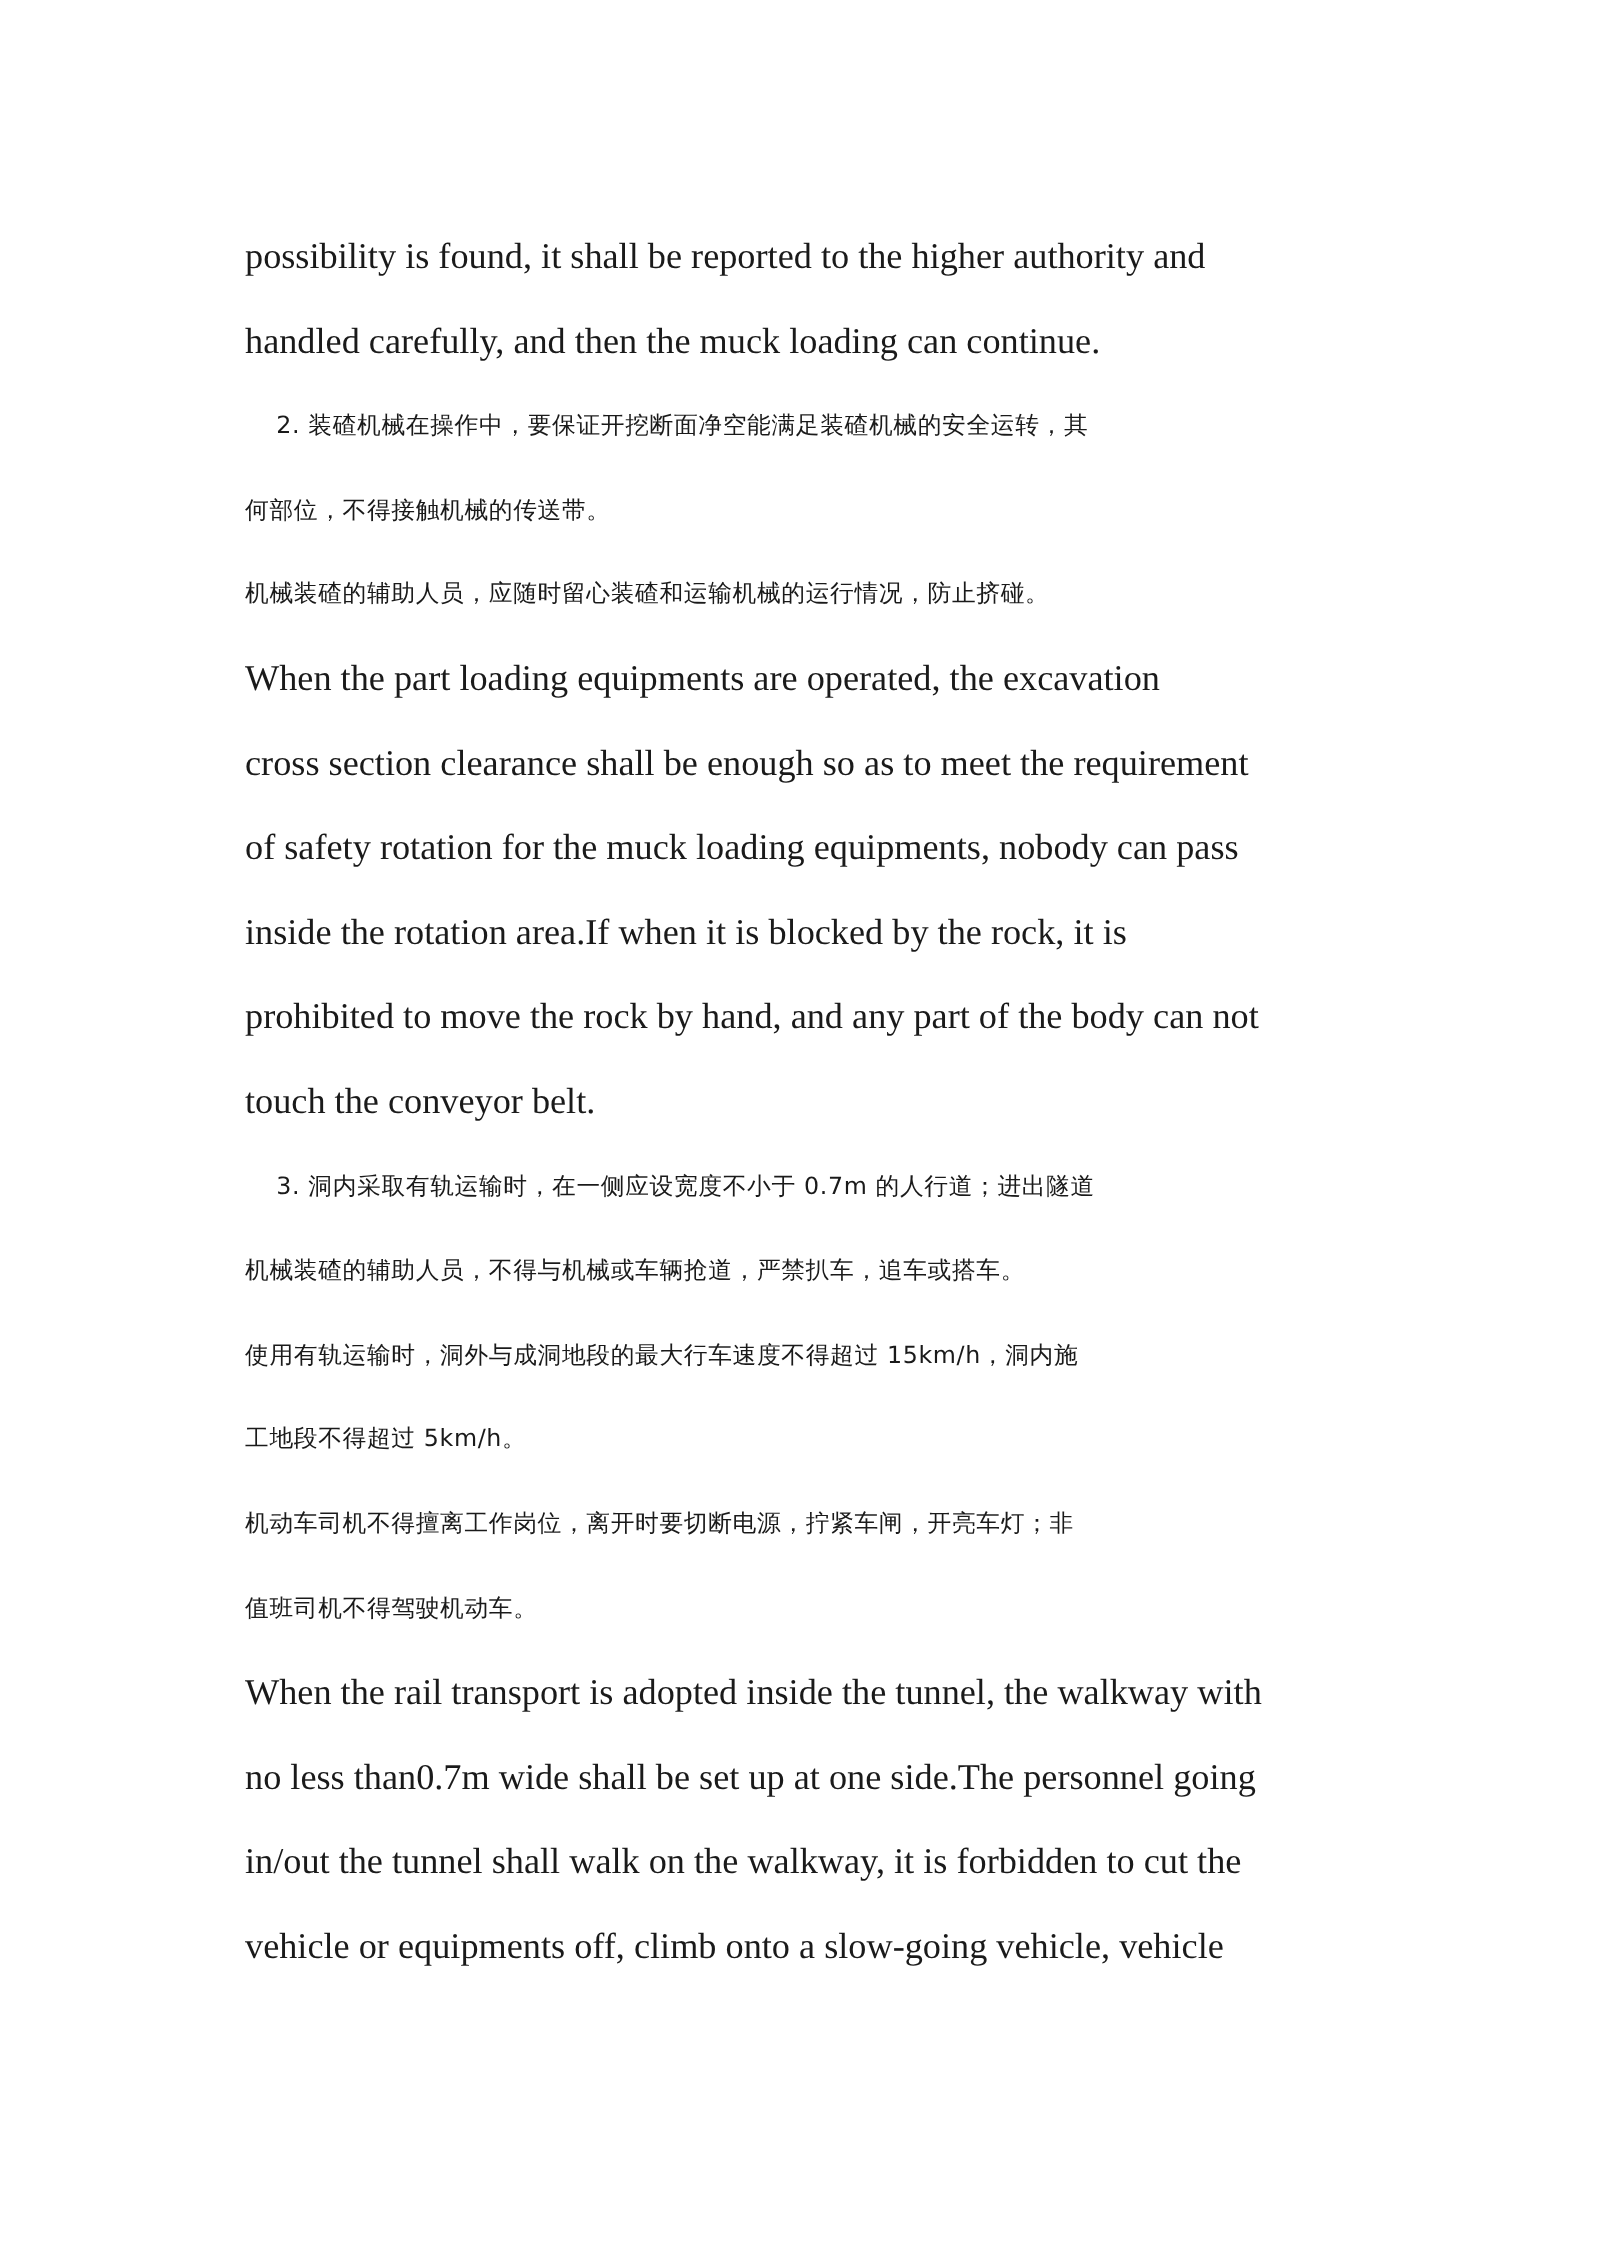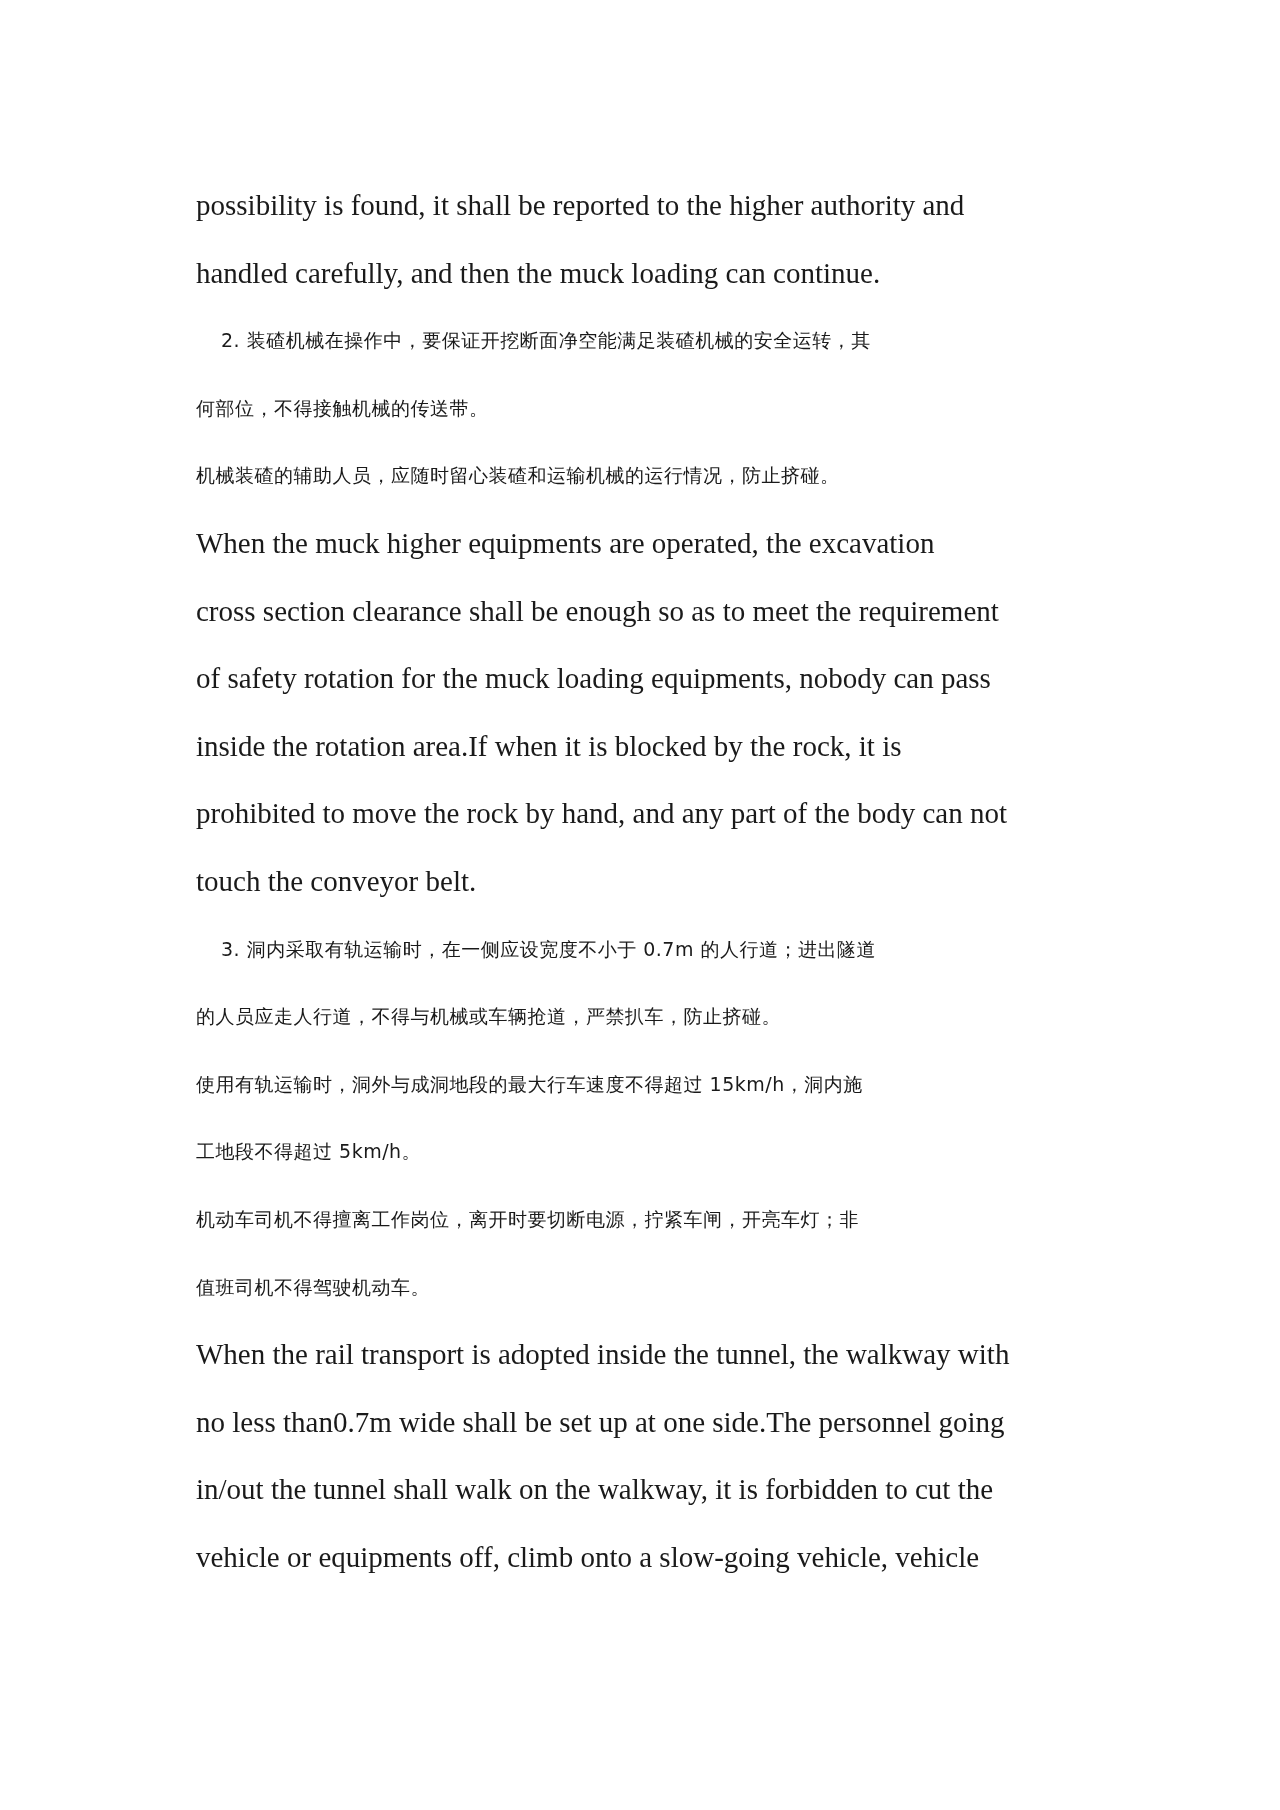--- a/index.html
+++ b/index.html
@@ -33,28 +33,28 @@
 </style>
 </head>
 <body>
 
 <div class="page">
   <div class="line en">possibility is found,  it shall be reported to the higher authority and</div>
   <div class="line en">handled carefully,  and then the muck loading can continue.</div>
   <div class="line zh indent">2.  装碴机械在操作中，要保证开挖断面净空能满足装碴机械的安全运转，其</div>
   <div class="line zh">何部位，不得接触机械的传送带。</div>
   <div class="line zh">机械装碴的辅助人员，应随时留心装碴和运输机械的运行情况，防止挤碰。</div>
-  <div class="line en">When the muck higher equipments are operated,  the excavation</div>
+  <div class="line en">When the part loading equipments are operated,  the excavation</div>
   <div class="line en">cross section clearance shall be enough so as to meet the requirement</div>
   <div class="line en">of safety rotation for the muck loading equipments,  nobody can pass</div>
   <div class="line en">inside the rotation area.If when it is blocked by the rock,  it is</div>
   <div class="line en">prohibited to move the rock by hand,  and any part of the body can not</div>
   <div class="line en">touch the conveyor belt.</div>
   <div class="line zh indent">3.  洞内采取有轨运输时，在一侧应设宽度不小于 0.7m 的人行道；进出隧道</div>
-  <div class="line zh">的人员应走人行道，不得与机械或车辆抢道，严禁扒车，防止挤碰。</div>
+  <div class="line zh">机械装碴的辅助人员，不得与机械或车辆抢道，严禁扒车，追车或搭车。</div>
   <div class="line zh">使用有轨运输时，洞外与成洞地段的最大行车速度不得超过 15km/h，洞内施</div>
   <div class="line zh">工地段不得超过 5km/h。</div>
   <div class="line zh">机动车司机不得擅离工作岗位，离开时要切断电源，拧紧车闸，开亮车灯；非</div>
   <div class="line zh">值班司机不得驾驶机动车。</div>
   <div class="line en">When the rail transport is adopted inside the tunnel,  the walkway with</div>
   <div class="line en">no less than0.7m wide shall be set up at one side.The personnel going</div>
   <div class="line en">in/out the tunnel shall walk on the walkway,  it is forbidden to cut the</div>
   <div class="line en">vehicle or equipments off,  climb onto a slow-going vehicle,  vehicle</div>
 </div>
 

